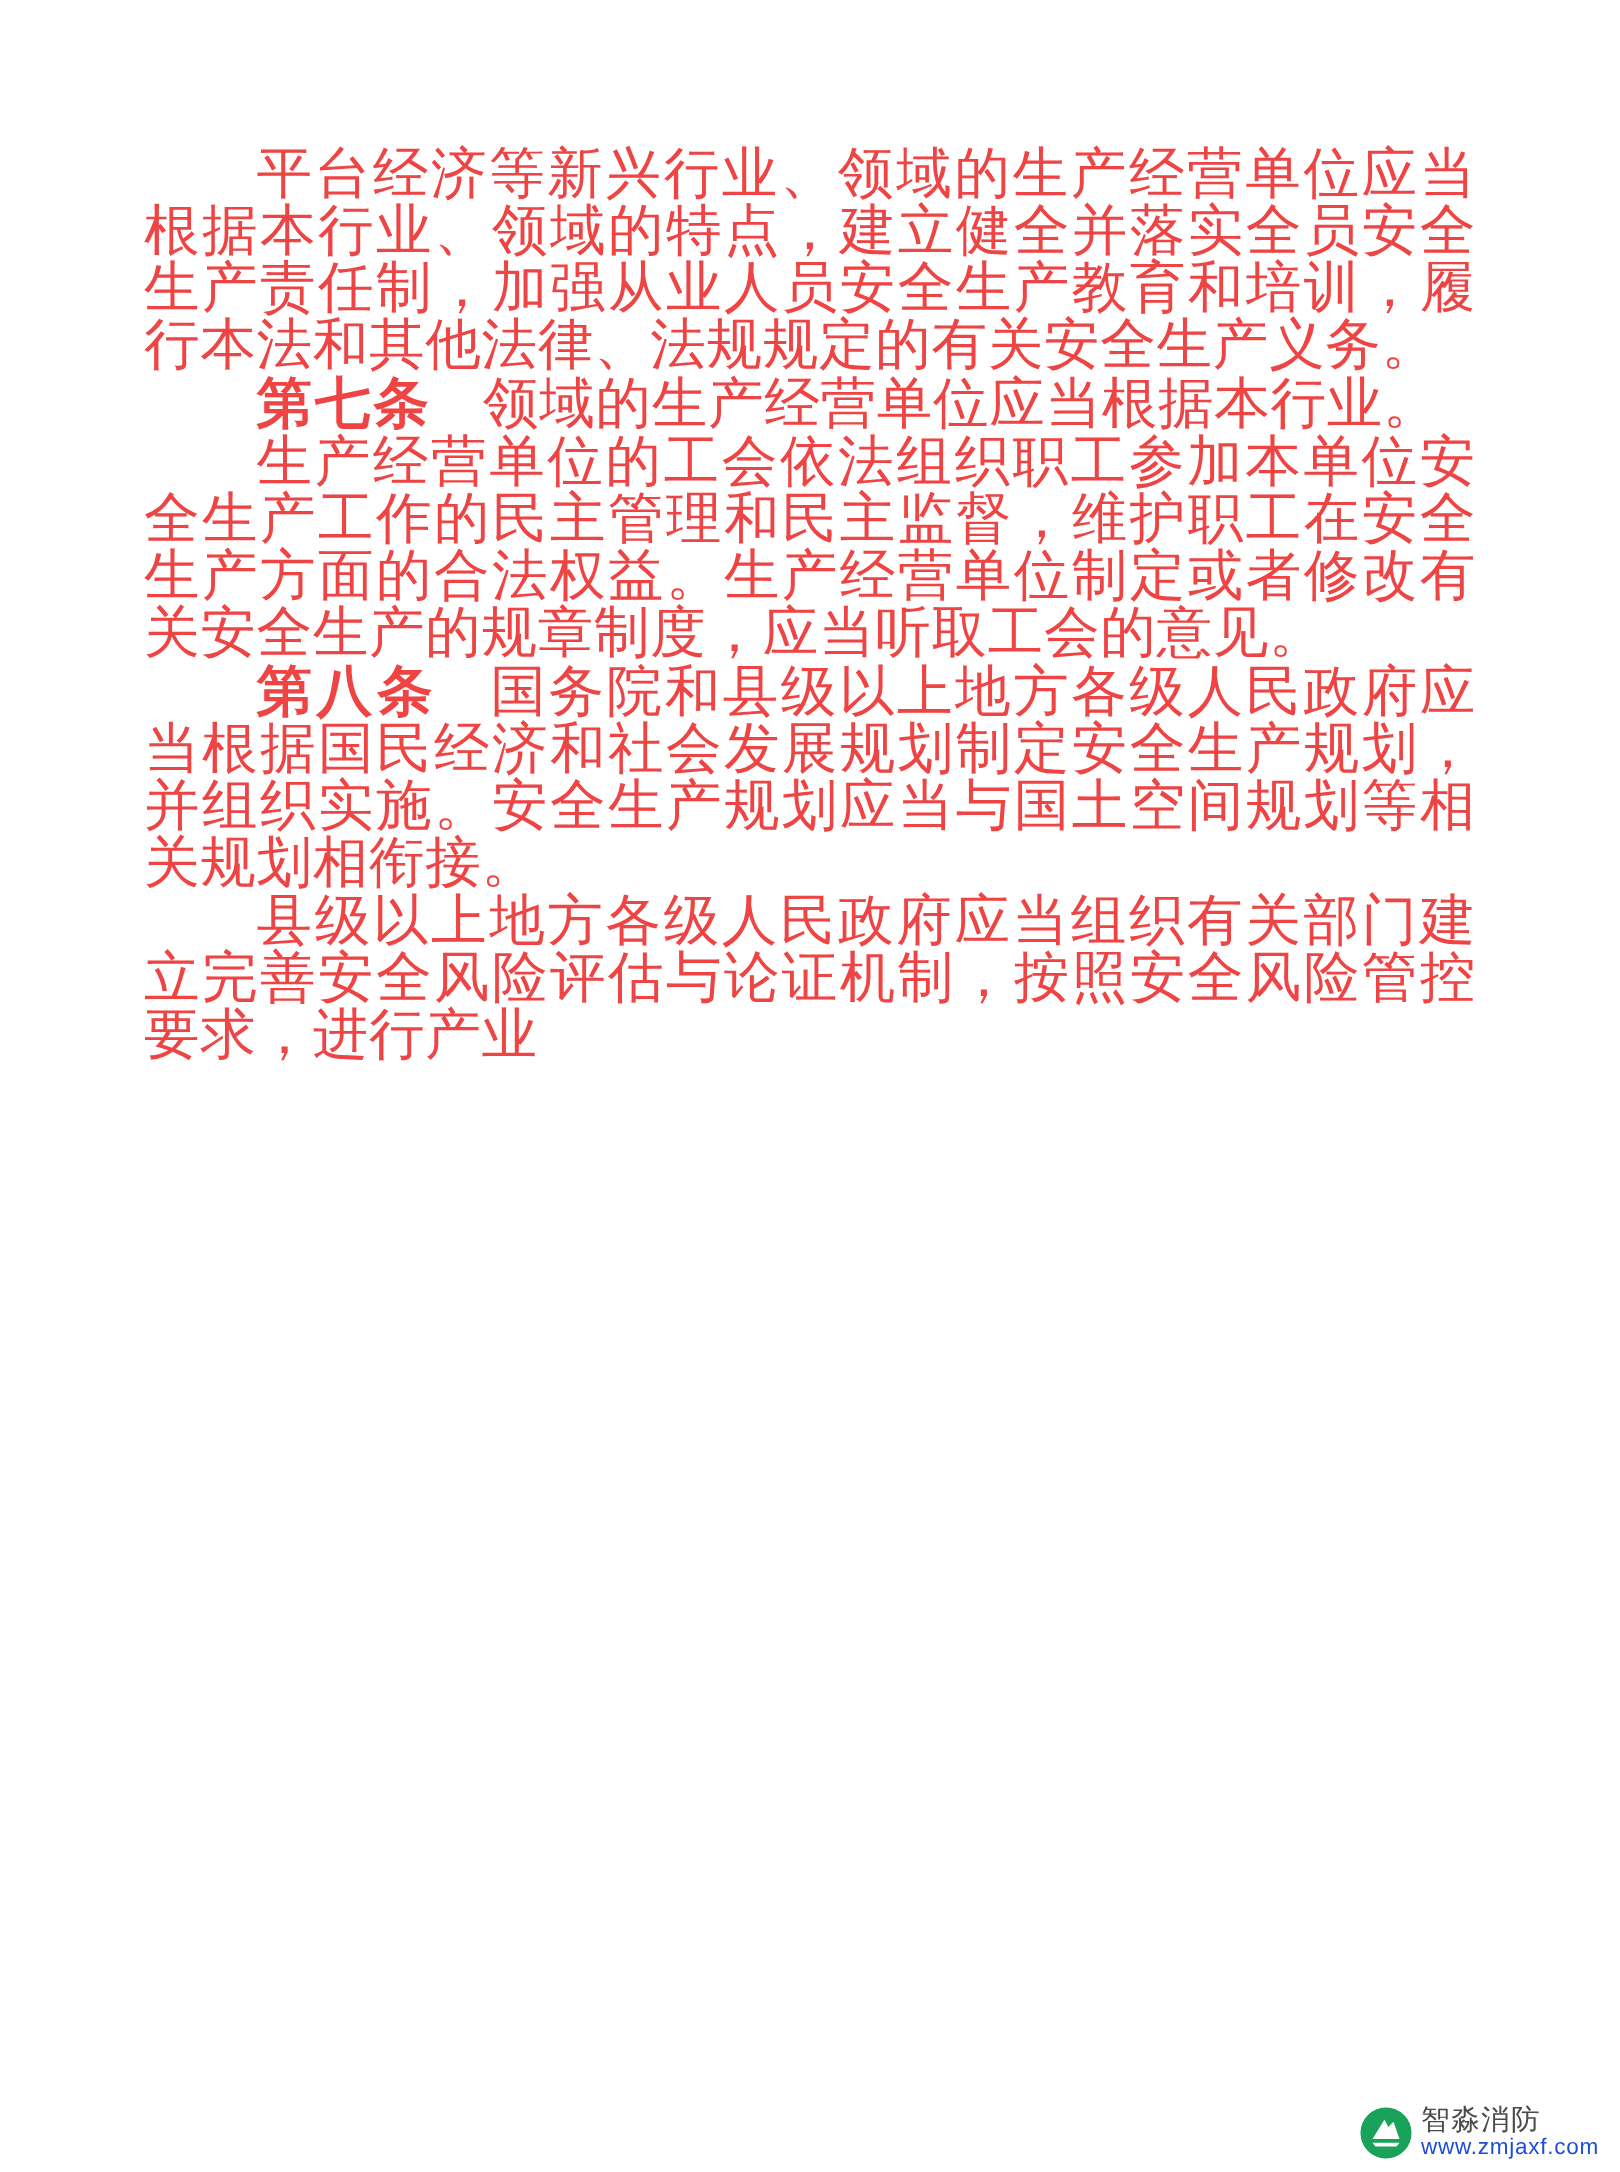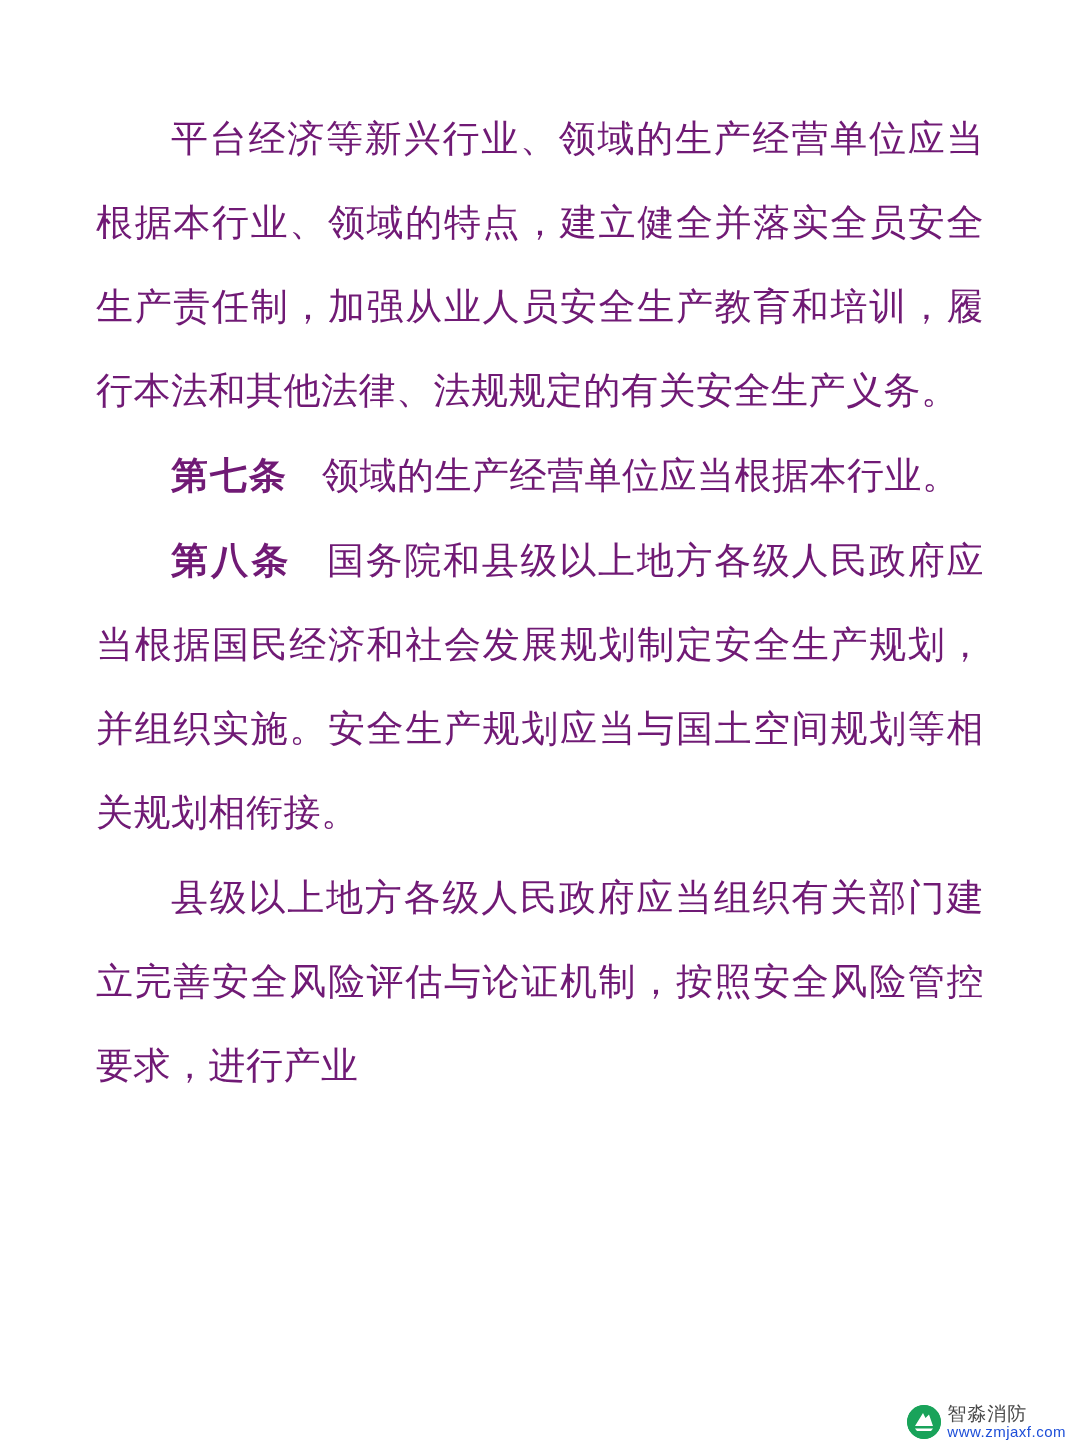--- a/index.html
+++ b/index.html
@@ -18,25 +18,25 @@
   .doc-body {
     position: absolute;
     left: 96px;
     top: 96px;
     width: 888px;
     color: #1b2431;
   }
   .para {
     margin: 0;
     font-size: 37px;
-    line-height: 84px;
+    line-height: 38px;
     letter-spacing: 0.5px;
     text-align: justify;
     text-justify: inter-ideograph;
-    color: #701a75;
+    color: #ef4444;
   }
   .para.indent {
     text-indent: 75px;
   }
   .article {
     font-weight: bold;
     letter-spacing: 2px;
   }
   .article-gap {
     display: inline-block;
@@ -89,20 +89,23 @@
     <p class="para indent">
       <span class="article"></span><span>平台经济等新兴行业、领域的生产经营单位应当根据本行业、领域的特点，建立健全并落实全员安全生产责任制，加强从业人员安全生产教育和培训，履行本法和其他法律、法规规定的有关安全生产义务。</span>
     </p>
 
 
 
     <p class="para indent">
       <span class="article">第七条</span><span class="article-gap"></span><span>领域的生产经营单位应当根据本行业。</span>
     </p>
 
+    <p class="para indent">
+      <span class="article"></span><span>生产经营单位的工会依法组织职工参加本单位安全生产工作的民主管理和民主监督，维护职工在安全生产方面的合法权益。生产经营单位制定或者修改有关安全生产的规章制度，应当听取工会的意见。</span>
+    </p>
 
     <p class="para indent">
       <span class="article">第八条</span><span class="article-gap"></span><span>国务院和县级以上地方各级人民政府应当根据国民经济和社会发展规划制定安全生产规划，并组织实施。安全生产规划应当与国土空间规划等相关规划相衔接。</span>
     </p>
 
 
     <p class="para indent">
       <span class="article"></span><span>县级以上地方各级人民政府应当组织有关部门建立完善安全风险评估与论证机制，按照安全风险管控要求，进行产业</span>
     </p>
 

